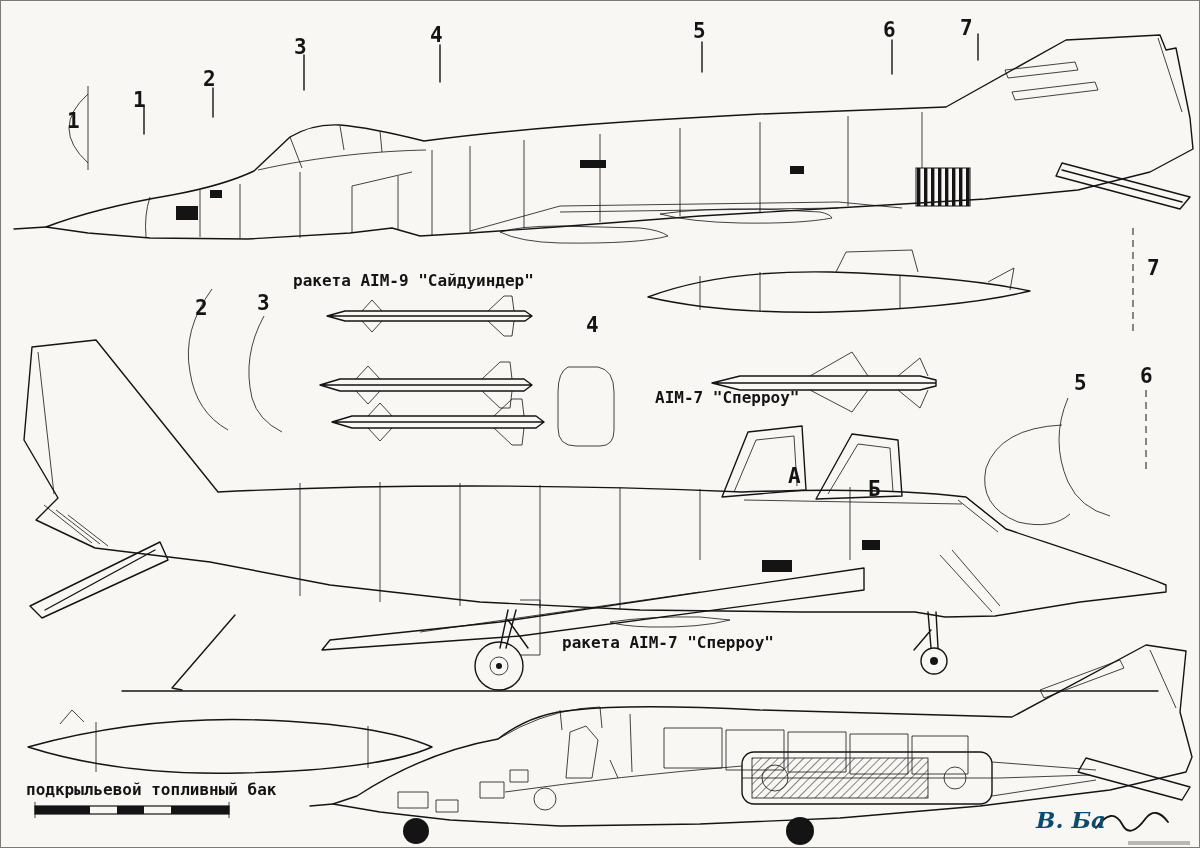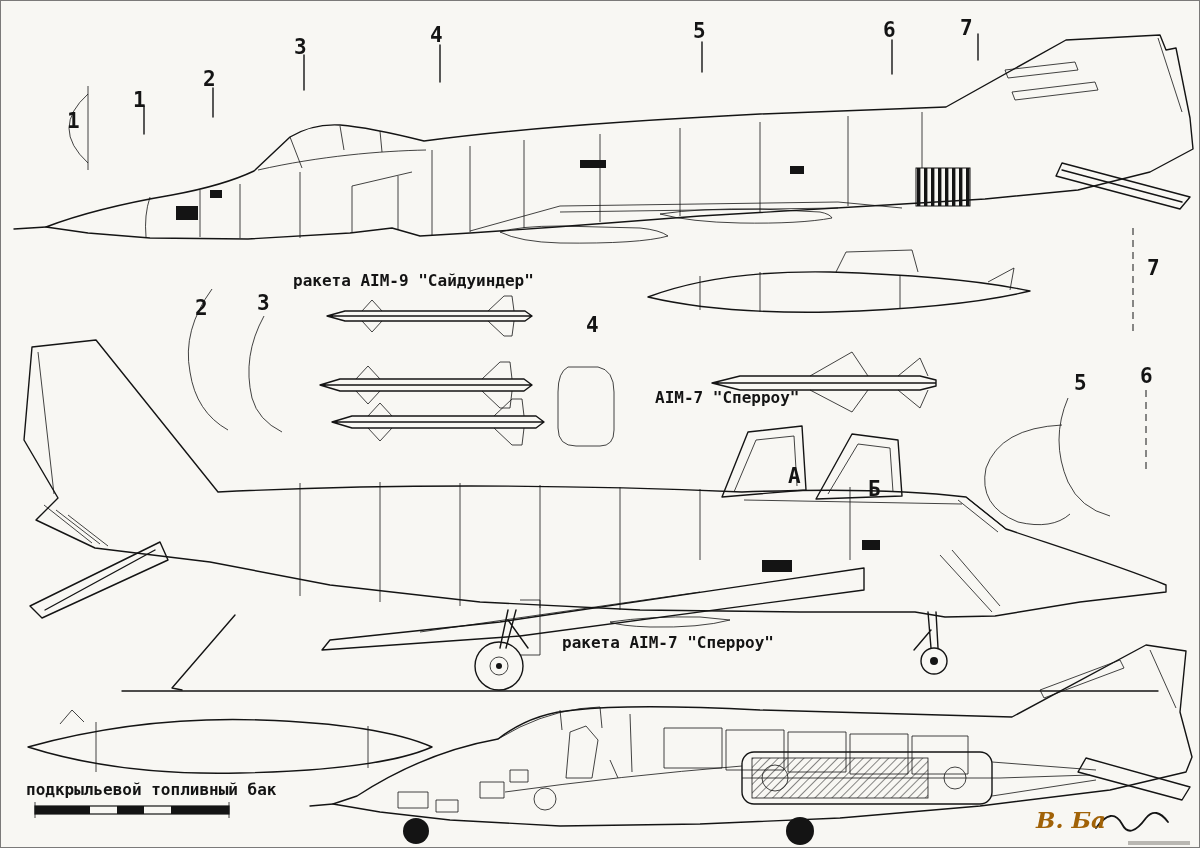--- a/index.html
+++ b/index.html
@@ -4,21 +4,21 @@
 <style>
   html,body{margin:0;padding:0;}
   .page{position:relative;width:1200px;height:848px;background:#f8f7f3;overflow:hidden;
         font-family:"DejaVu Sans Mono",monospace;color:#141414;
         box-shadow:inset 0 0 0 1px rgba(20,20,20,.55);}
   .art{position:absolute;left:0;top:0;}
   .lbl{position:absolute;font-weight:bold;font-size:16px;white-space:nowrap;color:#141414;}
   .num{position:absolute;font-weight:bold;font-size:21px;color:#141414;}
   .big{font-size:21px;}
   .sig{position:absolute;font-family:"DejaVu Serif",serif;font-style:italic;font-weight:bold;
-       font-size:23px;color:#a16207;}
+       font-size:23px;color:#0c4a6e;}
   .ln{stroke:#141414;fill:none;stroke-width:1.4;stroke-linejoin:round;stroke-linecap:round;}
   .thin{stroke:#141414;fill:none;stroke-width:0.8;stroke-linejoin:round;}
   .dash{stroke:#141414;fill:none;stroke-width:1;stroke-dasharray:7 5;}
   .dark{fill:#141414;stroke:none;}
 </style>
 </head>
 <body>
 
 <div class="page">
 

